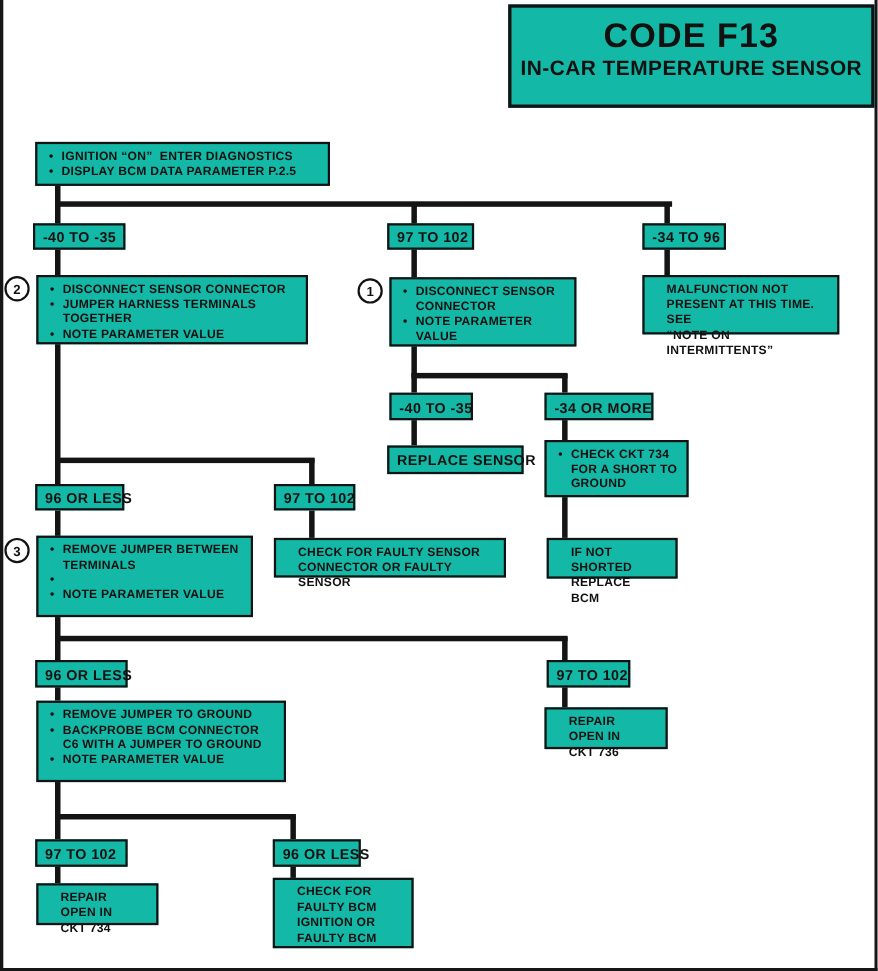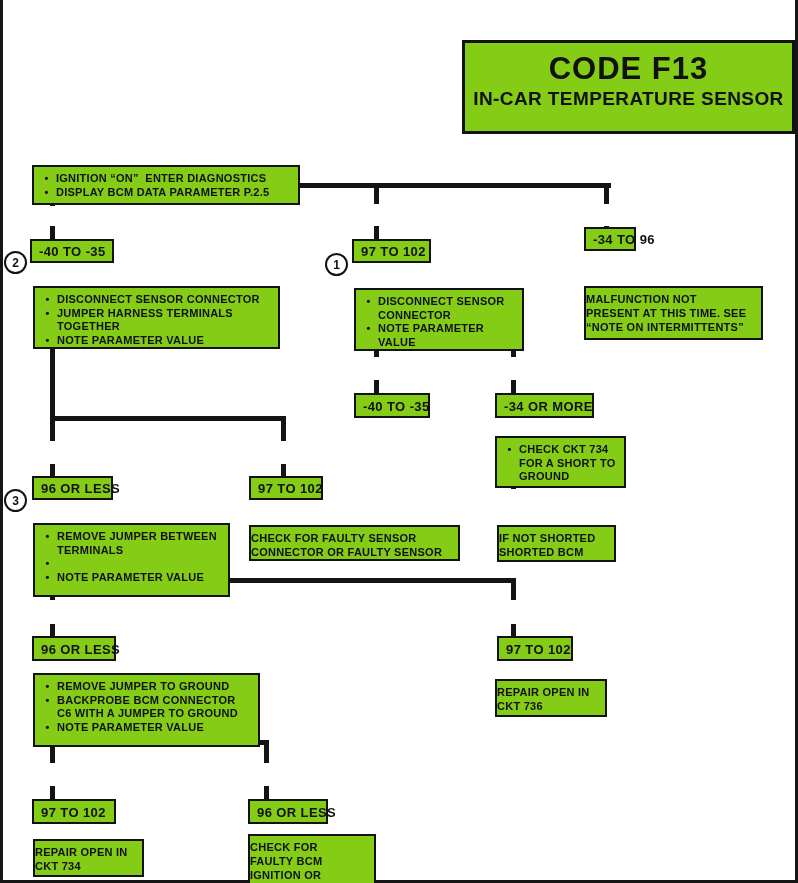--- a/index.html
+++ b/index.html
@@ -2,30 +2,30 @@
 <html><head>
 <meta charset="utf-8">
 <style>
   html,body{margin:0;padding:0;background:#e8e8e8;}
   .canvas{
     position:relative;width:798px;height:883px;background:#ffffff;
     font-family:"Liberation Sans","DejaVu Sans",sans-serif;
     font-weight:700;color:#111;overflow:hidden;margin:0 auto;
   }
   .edge{position:absolute;background:#161616;}
-  .box{position:absolute;border:2px solid #121212;background:#84cc16;box-sizing:border-box;margin-top:36px;}
+  .box{position:absolute;border:2px solid #121212;background:#14b8a6;box-sizing:border-box;}
   .titlebox{border-width:3px;text-align:center;padding-top:8px;}
   .title-code{font-size:31px;letter-spacing:1px;line-height:36px;}
   .title-sub{font-size:19px;letter-spacing:.4px;line-height:23px;}
   .lbl{display:flex;align-items:center;padding:1px 4px 0 7px;font-size:13px;letter-spacing:.4px;white-space:nowrap;}
   .bbox{padding:5px 5px 4px 3px;font-size:11px;letter-spacing:.25px;line-height:13.5px;}
   .brow{display:flex;}
   .bdot{flex:0 0 19px;text-align:center;font-size:11px;}
   .btxt{white-space:pre-wrap;}
-  .tbox{padding:4px 0;font-size:11px;letter-spacing:.25px;line-height:14px;}
+  .tbox{padding:4px 20px;font-size:11px;letter-spacing:.25px;line-height:14px;}
   .vl{position:absolute;width:5px;background:#141414;}
   .hl{position:absolute;height:5px;background:#141414;}
   .marker{
     position:absolute;width:23px;height:23px;border:2px solid #121212;border-radius:50%;
     background:#fff;display:flex;align-items:center;justify-content:center;
     font-size:12px;box-sizing:border-box;
   }
 </style>
 </head>
 <body>
@@ -84,21 +84,21 @@
         <span class="btxt">DISPLAY BCM DATA PARAMETER P.2.5</span>
       </div>
   </div>
 
   <div class="box lbl" style="left:30px;top:203px;width:84px;height:24px">
       <span>-40 TO -35</span>
     </div>
   <div class="box lbl" style="left:352px;top:203px;width:79px;height:24px">
       <span>97 TO 102</span>
     </div>
-  <div class="box lbl" style="left:584px;top:191px;width:52px;height:24px">
+  <div class="box lbl" style="left:584px;top:203px;width:76px;height:24px">
       <span>-34 TO 96</span>
     </div>
 
   <div class="marker" style="left:4px;top:251px">
       <span>2</span>
     </div>
   <div class="box bbox" style="left:33px;top:250px;width:247px;height:63px">
     <div class="brow">
         <span class="bdot">•</span>
         <span class="btxt">DISCONNECT SENSOR CONNECTOR</span>
@@ -133,31 +133,34 @@
     <div>“NOTE ON INTERMITTENTS”</div>
   </div>
 
   <div class="box lbl" style="left:354px;top:357px;width:76px;height:25px">
       <span>-40 TO -35</span>
     </div>
   <div class="box lbl" style="left:495px;top:357px;width:99px;height:25px">
       <span>-34 OR MORE</span>
     </div>
 
+  <div class="box lbl" style="left:352px;top:405px;width:124px;height:26px">
+      <span>REPLACE SENSOR</span>
+    </div>
 
   <div class="box bbox" style="left:495px;top:400px;width:131px;height:52px">
     <div class="brow">
         <span class="bdot">•</span>
         <span class="btxt">CHECK CKT 734 FOR A SHORT TO GROUND</span>
       </div>
   </div>
 
   <div class="box tbox" style="left:497px;top:489px;width:119px;height:37px">
     <div>IF NOT SHORTED</div>
-    <div>SHORTED BCM</div>
+    <div>REPLACE BCM</div>
   </div>
 
   <div class="box lbl" style="left:32px;top:440px;width:81px;height:24px">
       <span>96 OR LESS</span>
     </div>
   <div class="box lbl" style="left:249px;top:440px;width:74px;height:24px">
       <span>97 TO 102</span>
     </div>
 
   <div class="marker" style="left:4px;top:489px">

